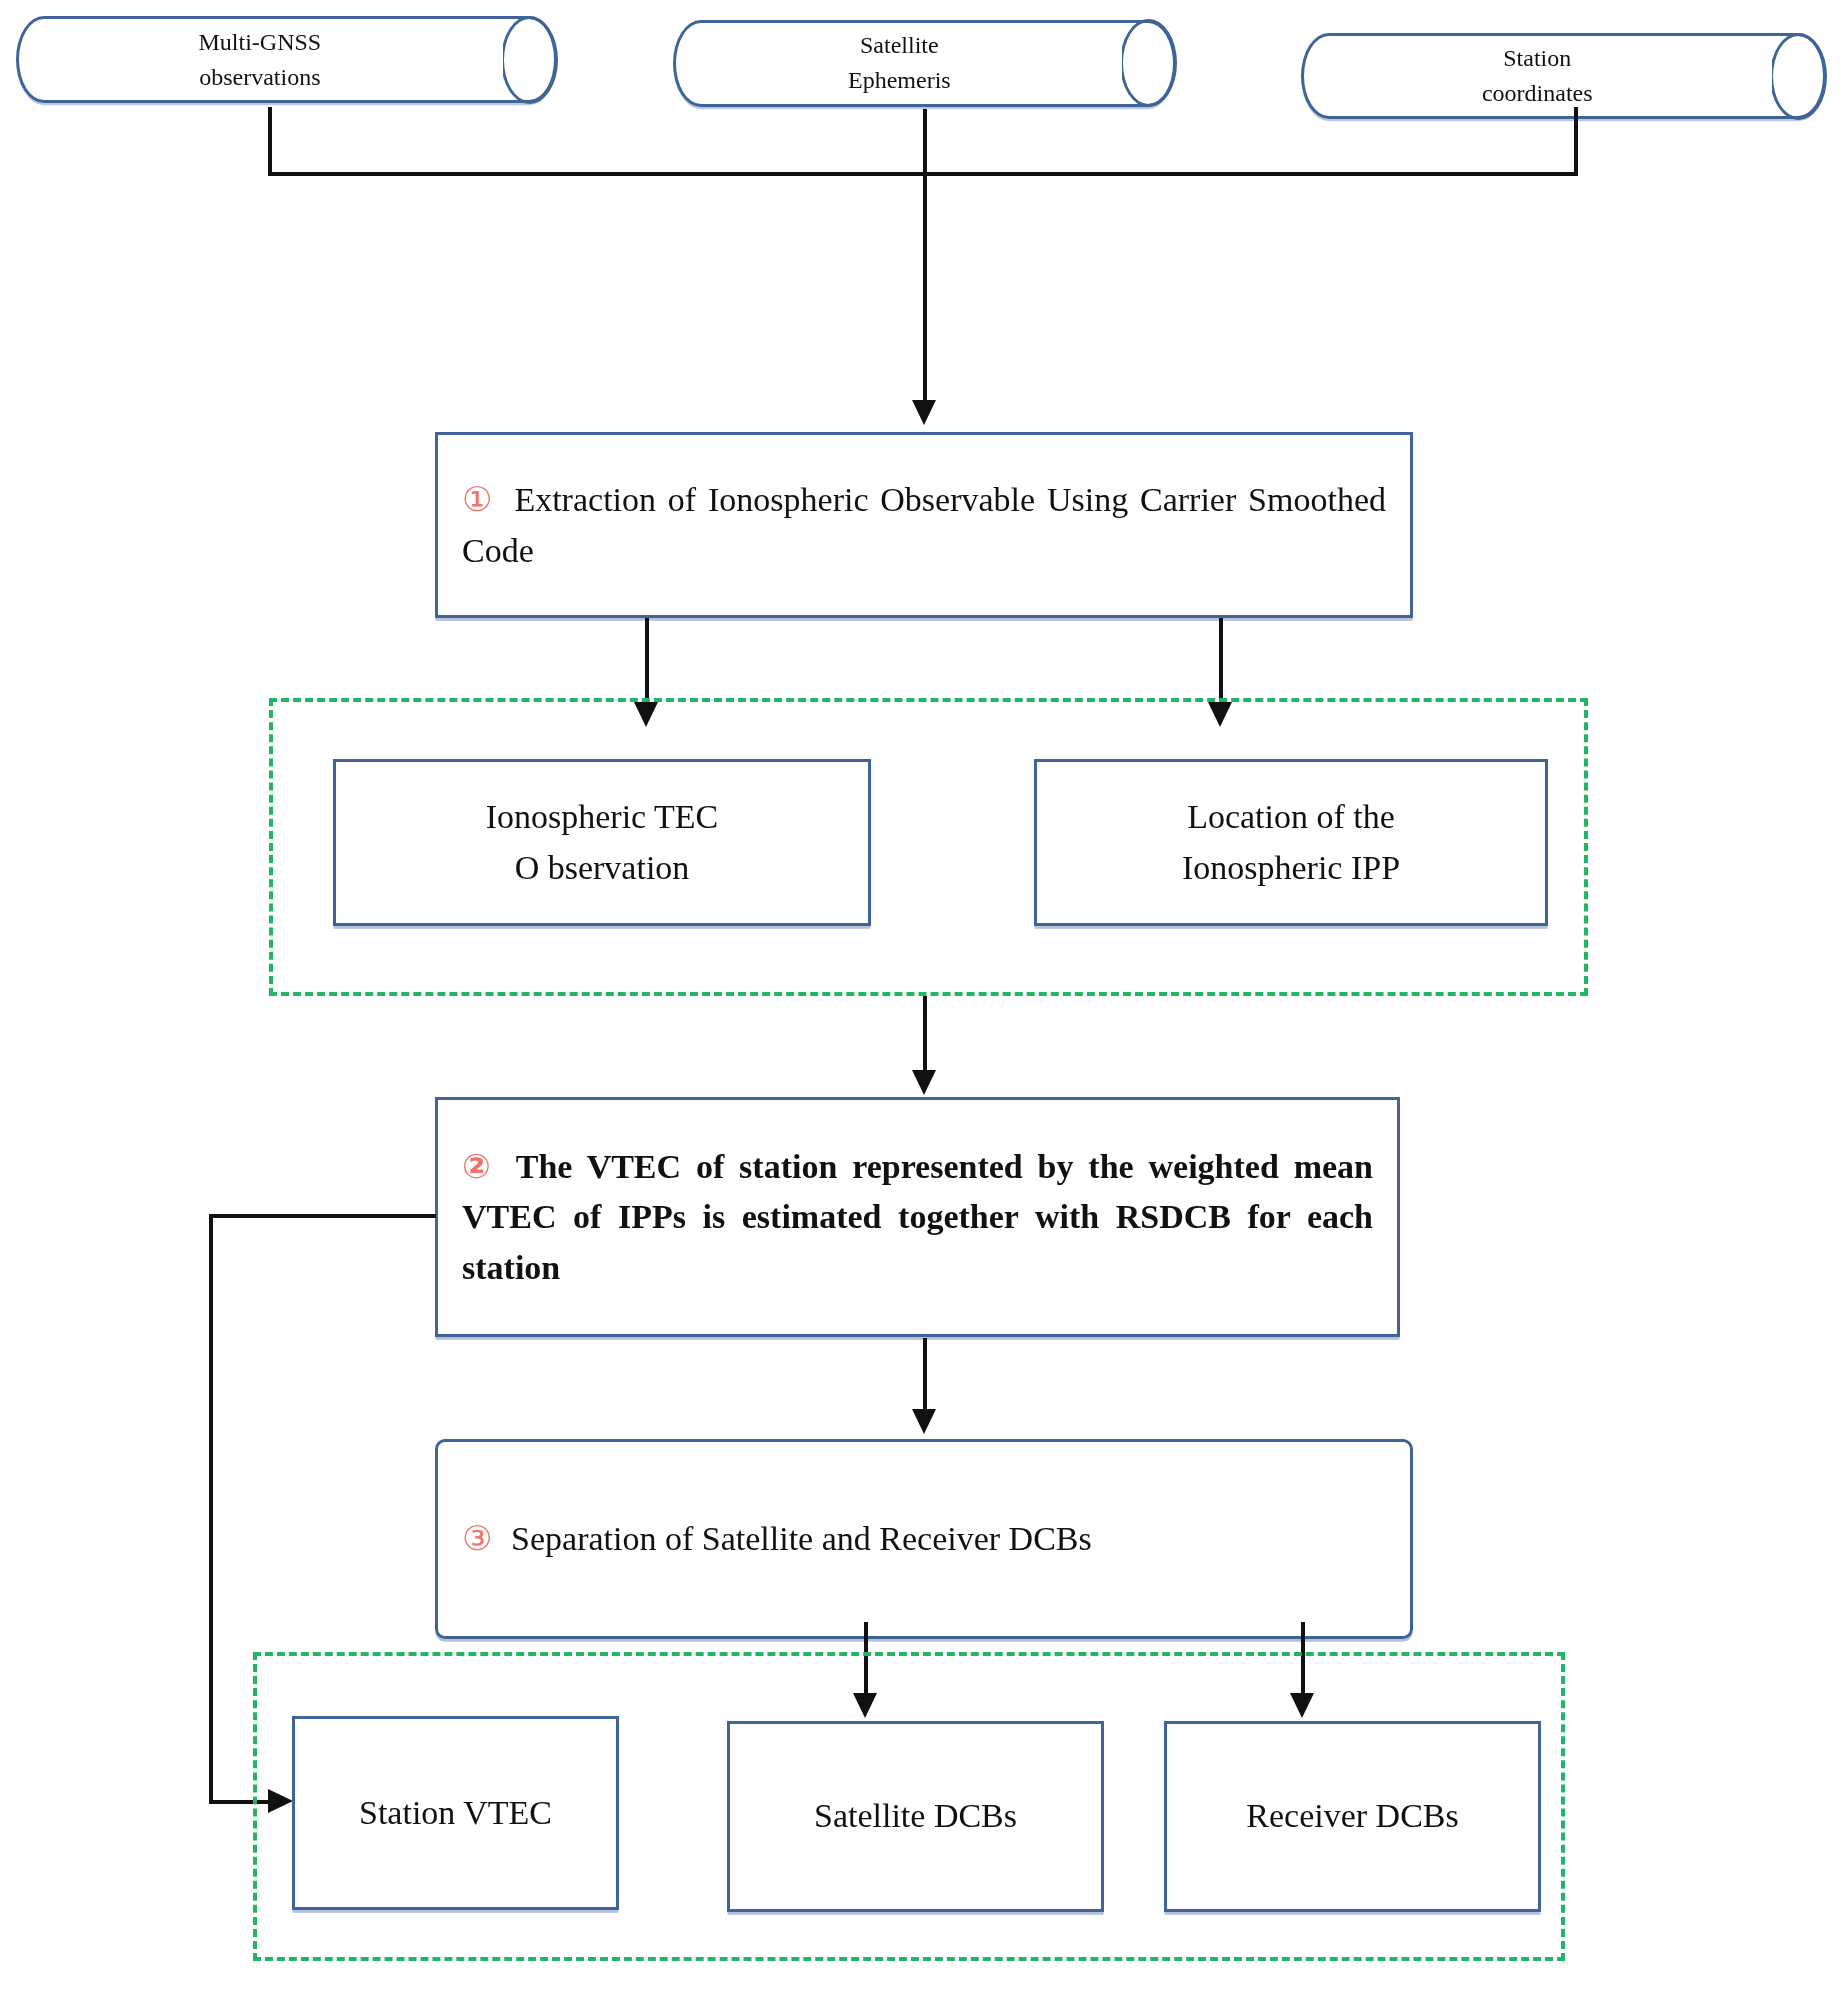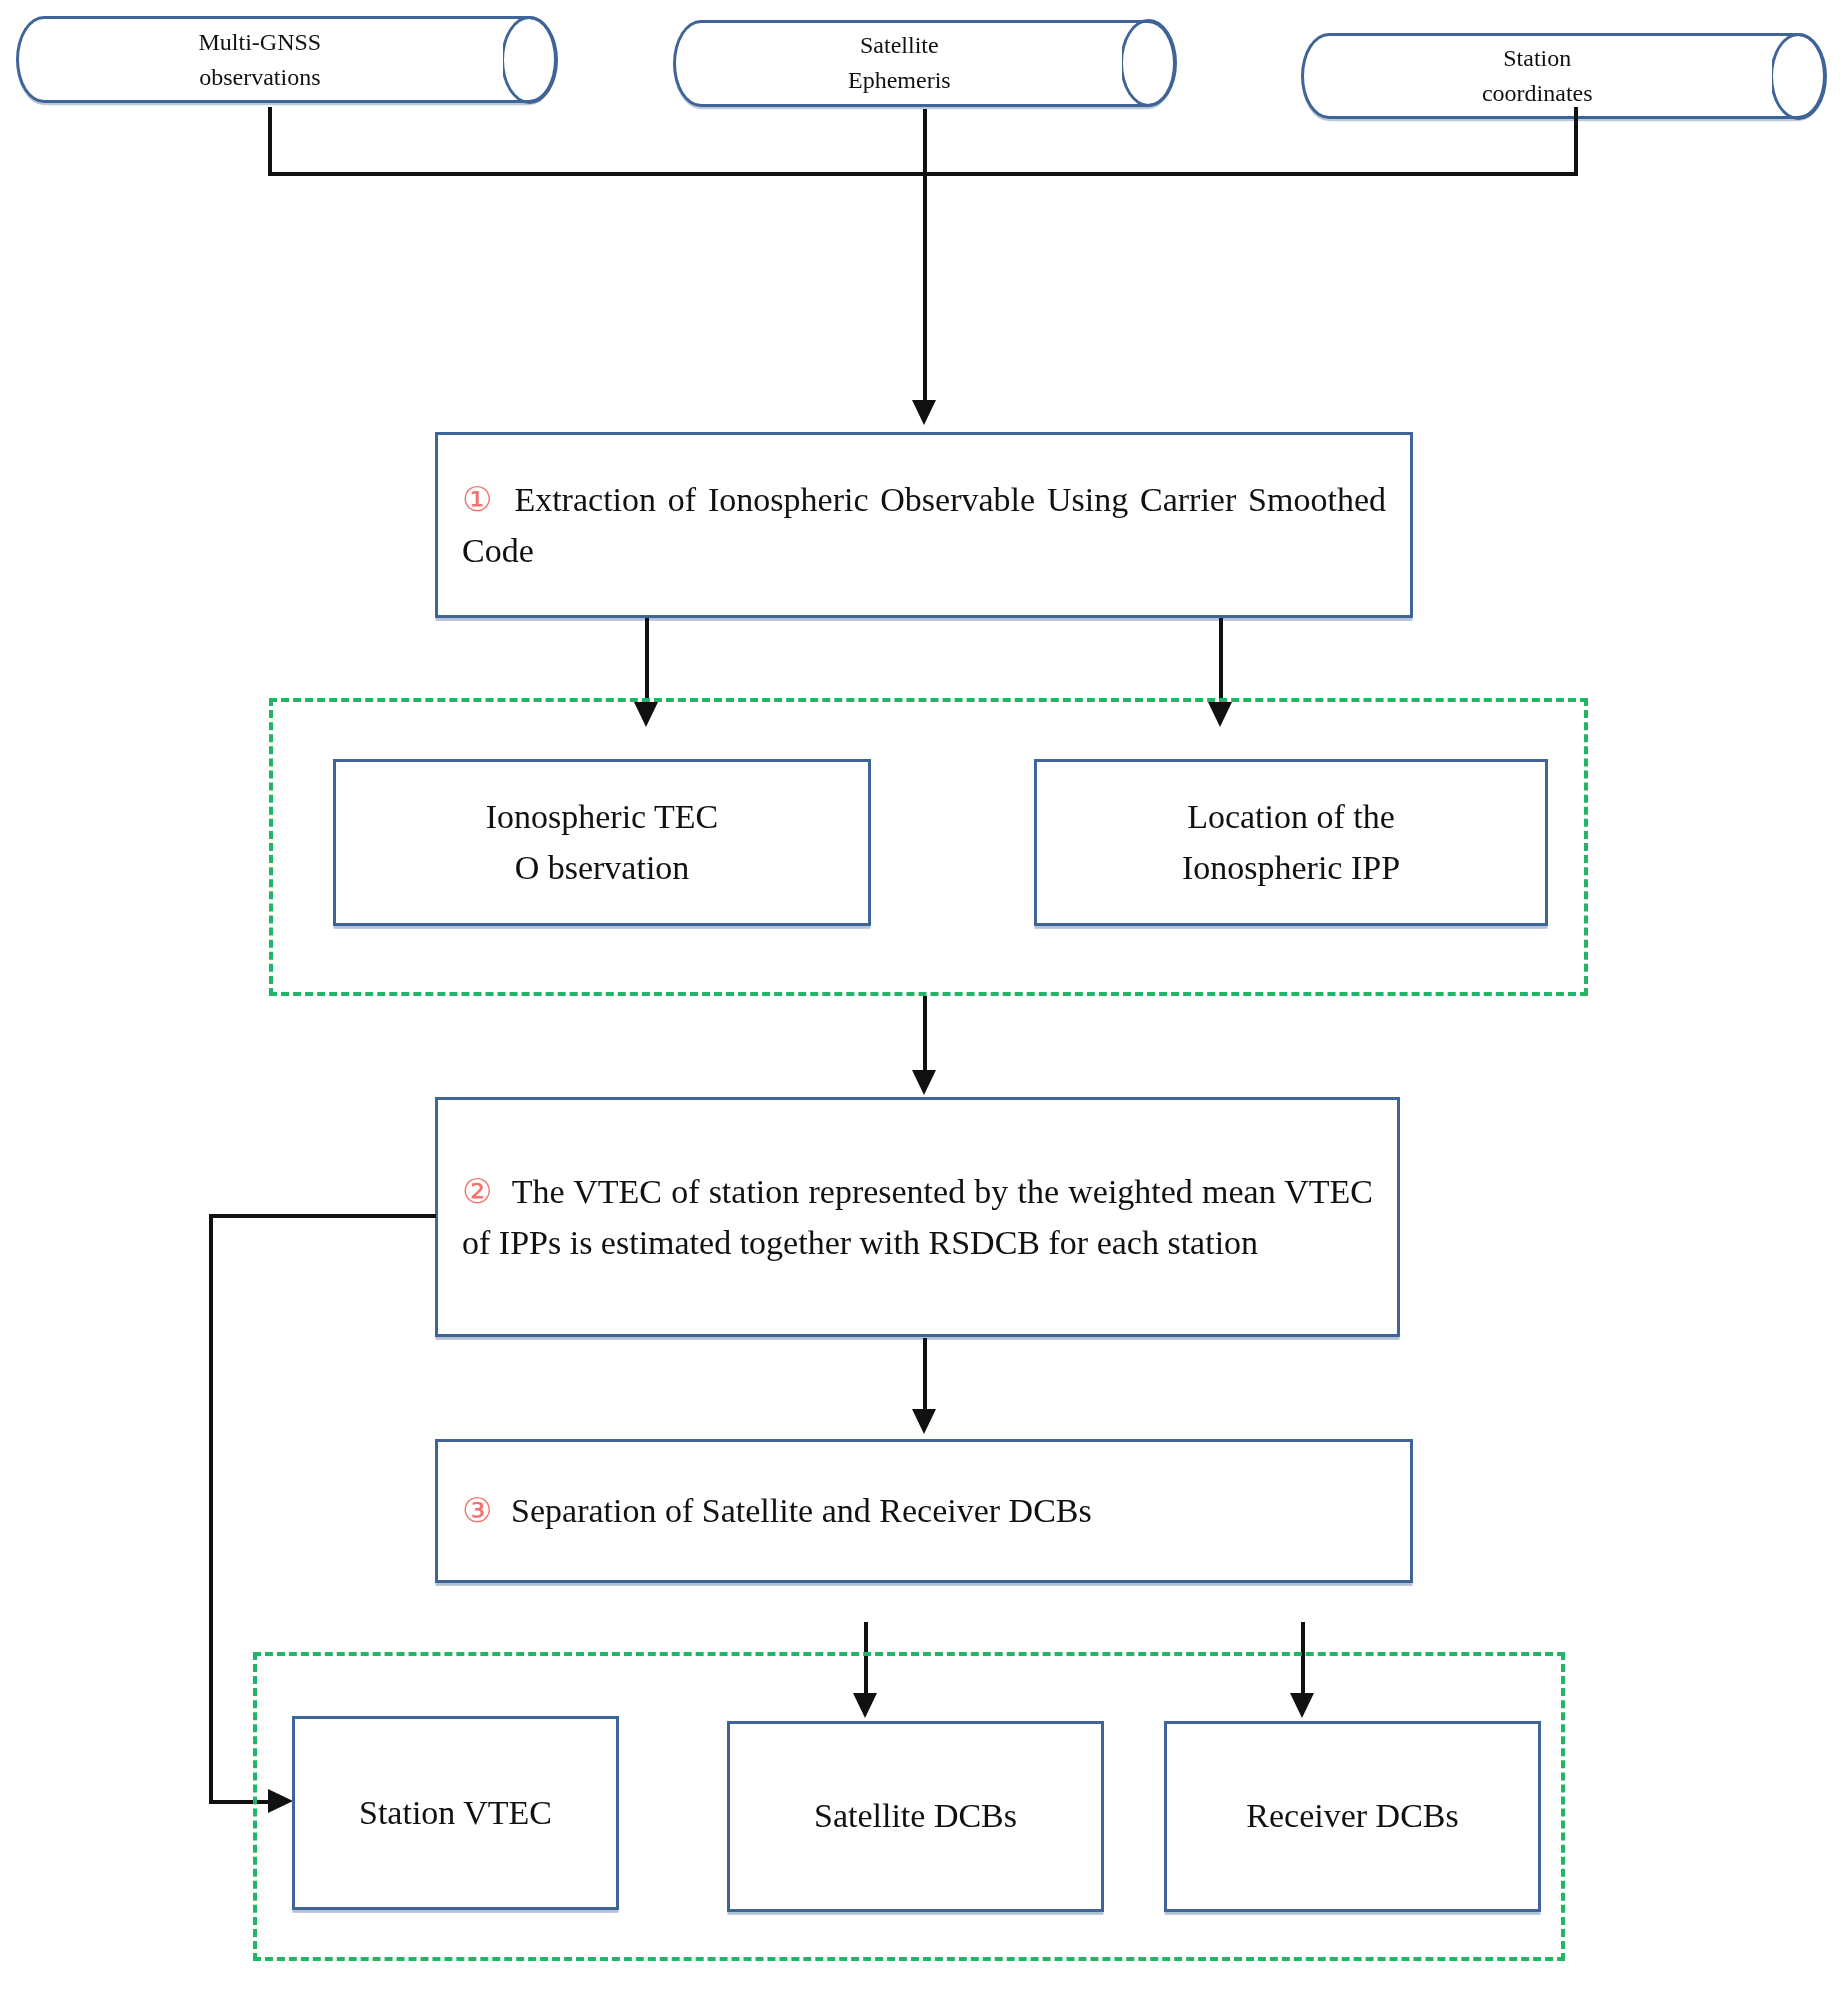--- a/index.html
+++ b/index.html
@@ -183,37 +183,37 @@
       <div class="label">
         <div>Location of the</div>
         <div>Ionospheric IPP</div>
       </div>
     </div>
   </div>
 
   <div class="vline" style="left:923px; top:996px; height:77px;"></div>
   <div class="arrow-down" style="left:912px; top:1070px;"></div>
 
-  <div class="box justify" style="left:435px; top:1097px; width:965px; height:240px;">
+  <div class="box justify" style="left:435px; top:1097px; width:965px; height:240px;font-weight:bold;">
     <div class="inner">
       <div class="label">
         <span class="num">②</span><span>The VTEC of station represented by the weighted mean VTEC of IPPs is estimated together with RSDCB  for each station</span>
       </div>
     </div>
   </div>
 
   <div class="hline" style="left:209px; top:1214px; width:227px;"></div>
   <div class="vline" style="left:209px; top:1214px; height:588px;"></div>
   <div class="hline" style="left:209px; top:1800px; width:71px;"></div>
   <div class="arrow-right" style="left:268px; top:1789px;"></div>
 
   <div class="vline" style="left:923px; top:1338px; height:74px;"></div>
   <div class="arrow-down" style="left:912px; top:1409px;"></div>
 
-  <div class="box justify" style="left:435px; top:1439px; width:978px; height:144px;">
+  <div class="box justify" style="left:435px; top:1439px; width:978px; height:200px;border-radius:10px;">
     <div class="inner">
       <div class="label">
         <span class="num">③</span><span>Separation of Satellite and  Receiver DCBs</span>
       </div>
     </div>
   </div>
 
   <div class="vline" style="left:864px; top:1622px; height:74px;"></div>
   <div class="arrow-down" style="left:853px; top:1693px;"></div>
 

